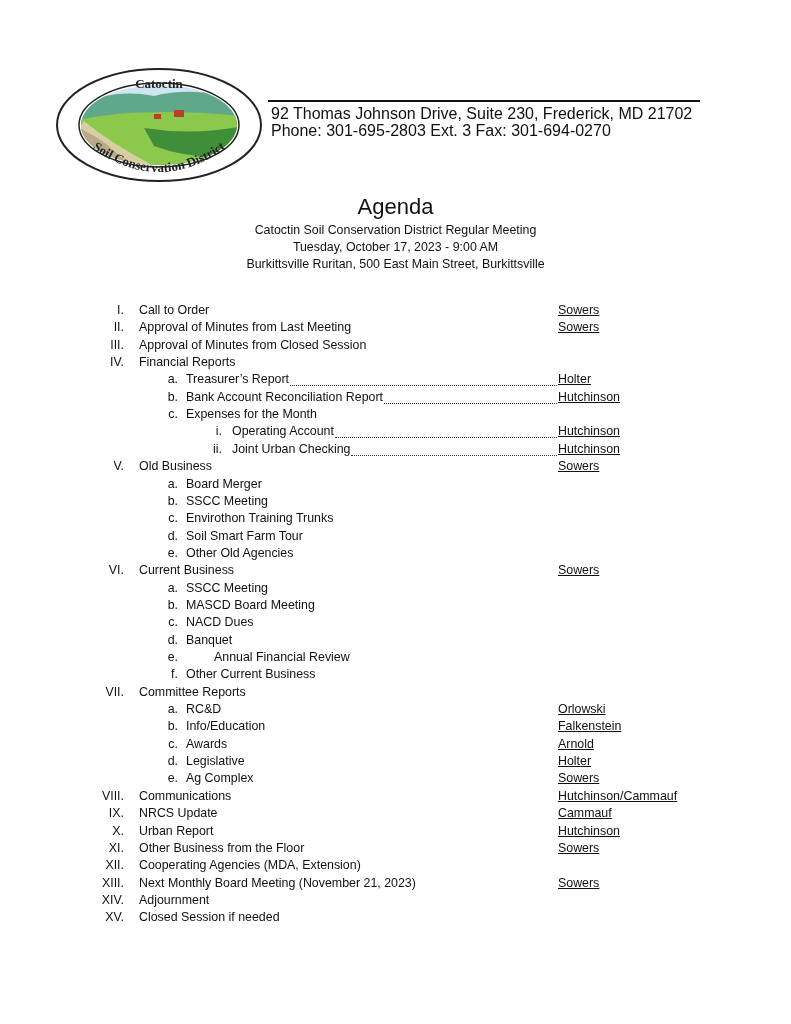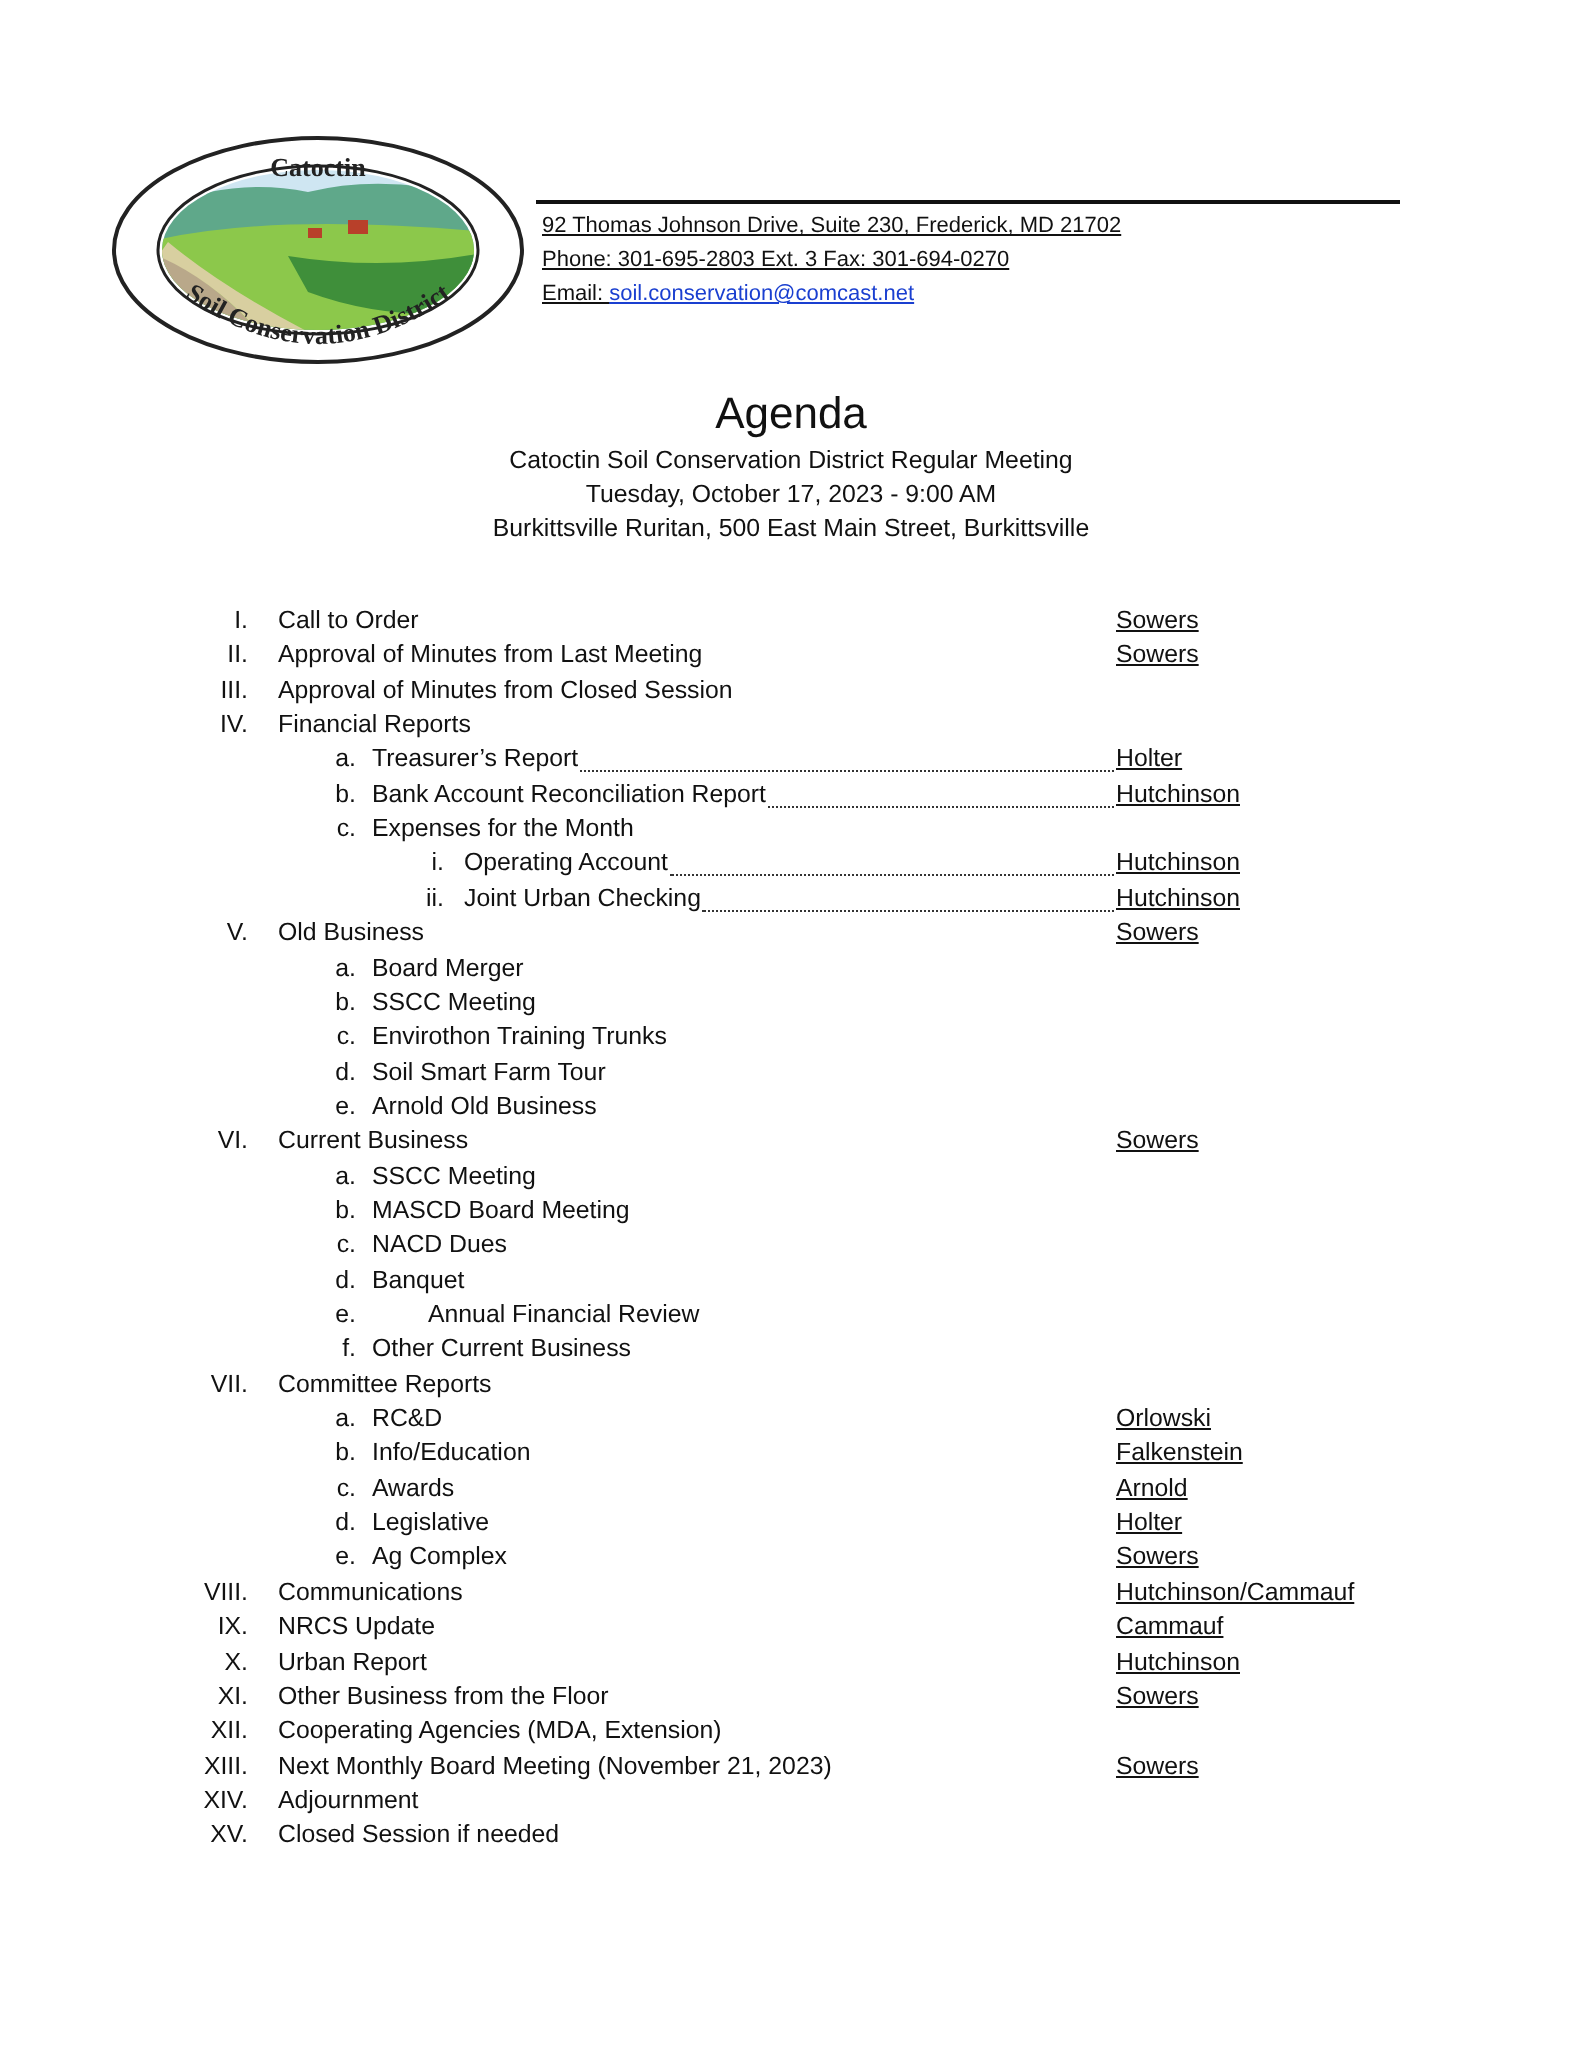--- a/index.html
+++ b/index.html
@@ -1,20 +1,20 @@
 <!DOCTYPE html>
 <html><head>
 <meta charset="utf-8">
 <style>
   html, body { margin: 0; padding: 0; background: #ffffff; }
   body { width: 791px; height: 1024px; position: relative; overflow: hidden;
          font-family: "Liberation Sans", "DejaVu Sans", sans-serif; color: #111; }
   .logo { position: absolute; left: 54px; top: 66px; width: 210px; height: 118px; }
   .rule { position: absolute; left: 268px; top: 100px; width: 432px; height: 2px; background: #111; }
-  .contact { position: absolute; left: 271px; top: 105px; font-size: 11px; line-height: 17px; text-decoration: underline; }
+  .contact { position: absolute; left: 271px; top: 105px; font-size: 16px; line-height: 17px; }
   .contact a { color: #1a3fd0; text-decoration: underline; }
   .title { position: absolute; left: 0; width: 791px; top: 193px; text-align: center;
            font-size: 22px; line-height: 28px; }
   .sub { position: absolute; left: 0; width: 791px; text-align: center; font-size: 12.4px; line-height: 17px; }
   .row { position: absolute; font-size: 12.4px; line-height: 17px; white-space: nowrap; }
   .num { position: absolute; text-align: right; width: 40px; }
   .lbl { position: absolute; }
   .who { position: absolute; left: 558px; text-decoration: underline; }
   .leader { position: absolute; border-bottom: 1px dotted #333; height: 12px; }
 </style>
@@ -45,21 +45,20 @@
     <text font-family="Liberation Serif, serif" font-weight="bold" font-size="13" fill="#222">
       <textPath href="#arc" startOffset="50%" text-anchor="middle">Soil Conservation District</textPath>
     </text>
   </svg>
 </div>
 
 <div class="rule"></div>
 <div class="contact">
   <div>92 Thomas Johnson Drive, Suite 230, Frederick, MD  21702</div>
   <div>Phone: 301-695-2803 Ext. 3  Fax: 301-694-0270</div>
-  <div><span>Email: </span><a>soil.conservation@comcast.net</a></div>
 </div>
 
 <div class="title">Agenda</div>
 <div class="sub" style="top:222px">Catoctin Soil Conservation District Regular Meeting</div>
 <div class="sub" style="top:239px">Tuesday, October 17, 2023 - 9:00 AM</div>
 <div class="sub" style="top:256px">Burkittsville Ruritan, 500 East Main Street, Burkittsville</div>
 
 <div id="agenda">
     <div class="row" style="top: 302px; left: 0px;">
       <span class="num" style="left: 84px;">I.</span>
@@ -123,21 +122,21 @@
     <div class="row" style="top: 510.2px; left: 0px;">
       <span class="num" style="left: 138px;">c.</span>
       <span class="lbl" style="left: 186px;">Envirothon Training Trunks</span>
     </div>
     <div class="row" style="top: 527.55px; left: 0px;">
       <span class="num" style="left: 138px;">d.</span>
       <span class="lbl" style="left: 186px;">Soil Smart Farm Tour</span>
     </div>
     <div class="row" style="top: 544.9px; left: 0px;">
       <span class="num" style="left: 138px;">e.</span>
-      <span class="lbl" style="left: 186px;">Arnold Old Business</span>
+      <span class="lbl" style="left: 186px;">Other Old Agencies</span>
     </div>
     <div class="row" style="top: 562.25px; left: 0px;">
       <span class="num" style="left: 84px;">VI.</span>
       <span class="lbl" style="left: 139px;">Current Business</span>
       <span class="who">Sowers</span>
     </div>
     <div class="row" style="top: 579.6px; left: 0px;">
       <span class="num" style="left: 138px;">a.</span>
       <span class="lbl" style="left: 186px;">SSCC Meeting</span>
     </div>

